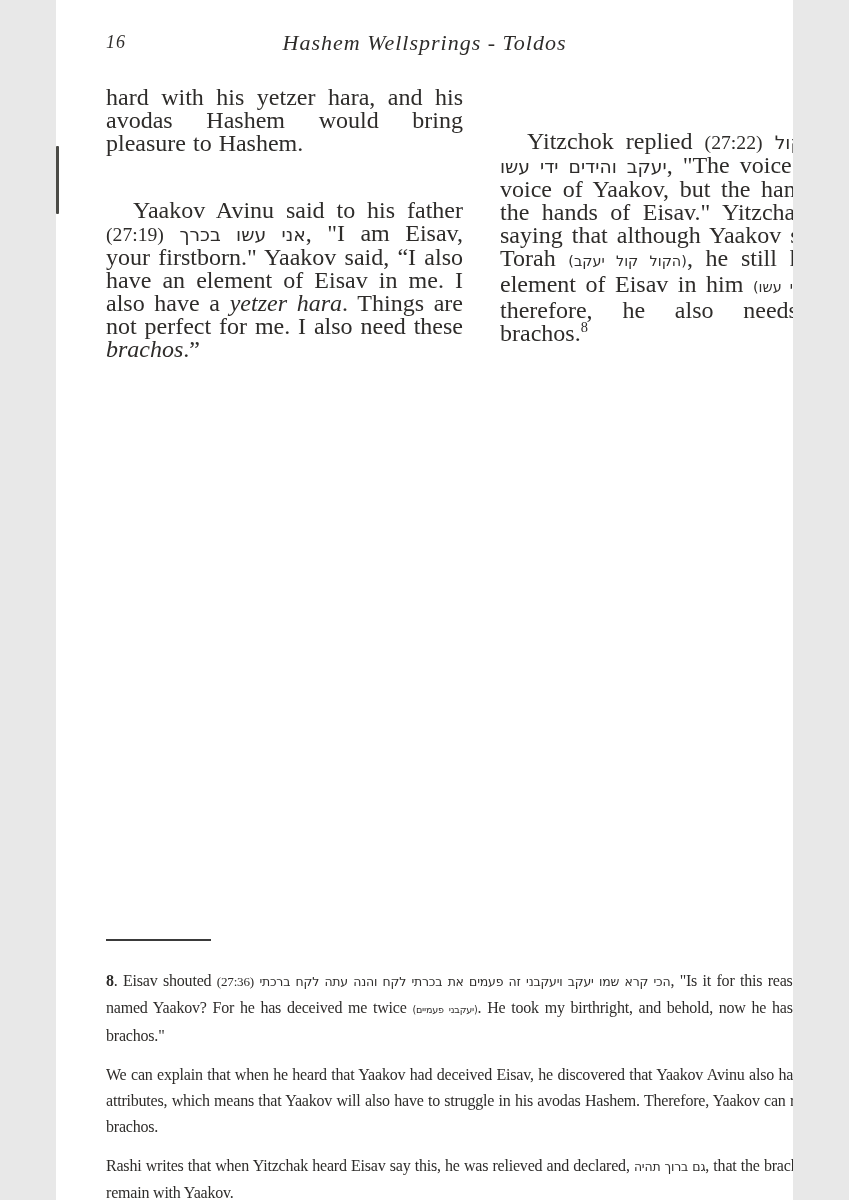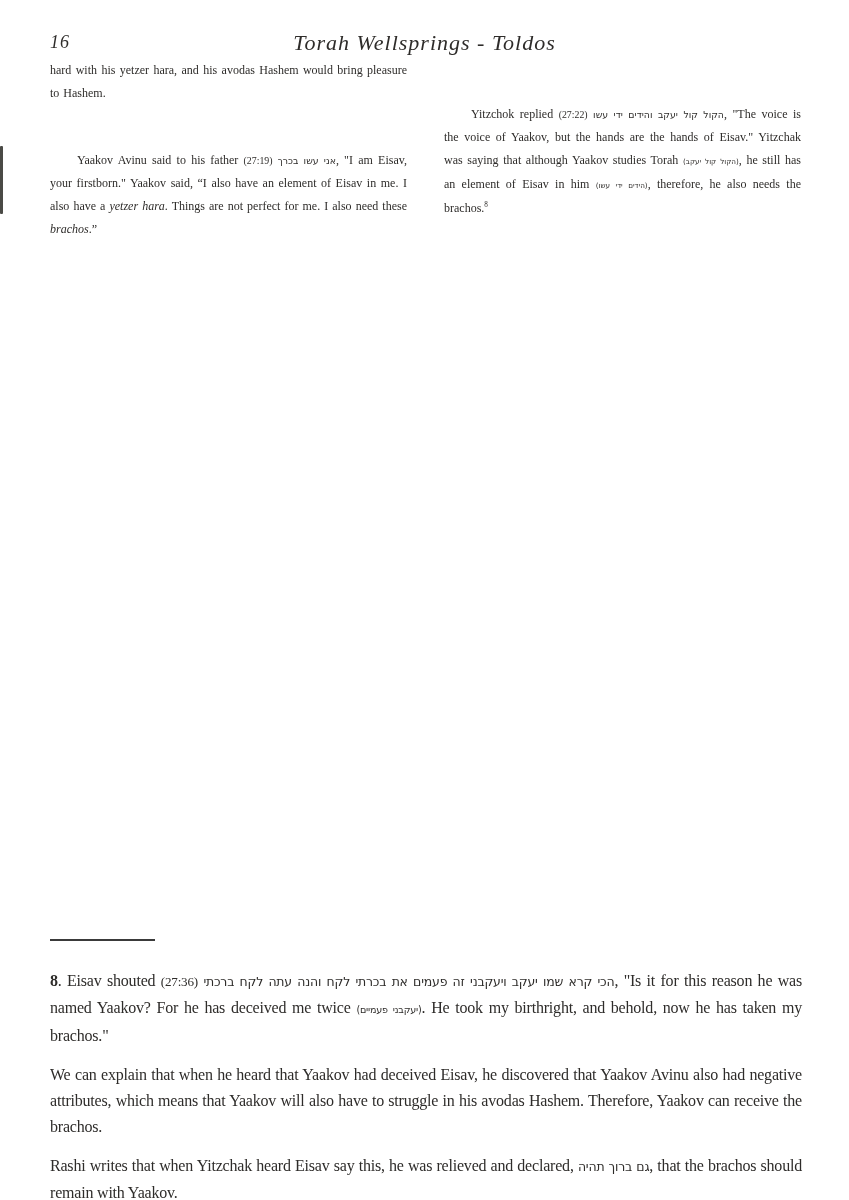--- a/index.html
+++ b/index.html
@@ -2,21 +2,21 @@
 <html><head>
 <meta charset="utf-8">
 <style>
   html, body {
     margin: 0;
     padding: 0;
     background: #e8e8e8;
   }
   .page {
     position: relative;
-    width: 849px;
+    width: 737px;
     height: 1200px;
     margin: 0 auto;
     background: #ffffff;
     color: #2e2c2a;
     font-family: "Liberation Serif", serif;
     overflow: hidden;
   }
   
   .page-number {
     position: absolute;
@@ -33,24 +33,24 @@
     top: 30px;
     text-align: center;
     font-size: 22px;
     font-style: italic;
     letter-spacing: 1px;
     font-weight: 500;
   }
   
   .column {
     position: absolute;
-    top: 59px;
+    top: 86px;
     width: 357px;
     text-align: justify;
-    font-size: 12px;
+    font-size: 24px;
     line-height: 23px;
     word-spacing: 1px;
   }
   .column-left  { left: 50px;  }
   .column-right { left: 444px; }
   .para { margin: 0 0 13px 0; }
   .para.indent { text-indent: 27px; margin-top: 44px; }
   
   .footnote-section {
     position: absolute;
@@ -101,21 +101,21 @@
     background: #4a4a46;
     border-radius: 1px;
   }
 </style>
 </head>
 <body>
 
 <div class="page">
 
   <div class="page-number">16</div>
-  <div class="book-title">Torah Wellsprings - Toldos</div>
+  <div class="book-title">Hashem Wellsprings - Toldos</div>
 
   <div class="scan-edge-mark"></div>
 
   <div class="column column-left">
     <p class="para"><span class="seg-n">hard with his yetzer hara, and his avodas Hashem would bring pleasure to Hashem.</span></p>
     <p class="para indent"><span class="seg-n">Yaakov Avinu said to his father </span><span class="seg-cite">(27:19)</span><span class="seg-n"> </span><span class="seg-he" dir="rtl">אני עשו בכרך</span><span class="seg-n">, "I am Eisav, your firstborn." Yaakov said, “I also have an element of Eisav in me. I also have a </span><span class="seg-i">yetzer hara</span><span class="seg-n">. Things are not perfect for me. I also need these </span><span class="seg-i">brachos</span><span class="seg-n">.”</span></p>
   </div>
 
   <div class="column column-right">
     <p class="para indent"><span class="seg-n">Yitzchok replied </span><span class="seg-cite">(27:22)</span><span class="seg-n"> </span><span class="seg-he" dir="rtl">הקול קול יעקב והידים ידי עשו</span><span class="seg-n">, "The voice is the voice of Yaakov, but the hands are the hands of Eisav." Yitzchak was saying that although Yaakov studies Torah </span><span class="seg-hes" dir="rtl">(הקול קול יעקב)</span><span class="seg-n">, he still has an element of Eisav in him </span><span class="seg-hes" dir="rtl">(הידים ידי עשו)</span><span class="seg-n">, therefore, he also needs the brachos.</span><span class="seg-sup">8</span></p>

